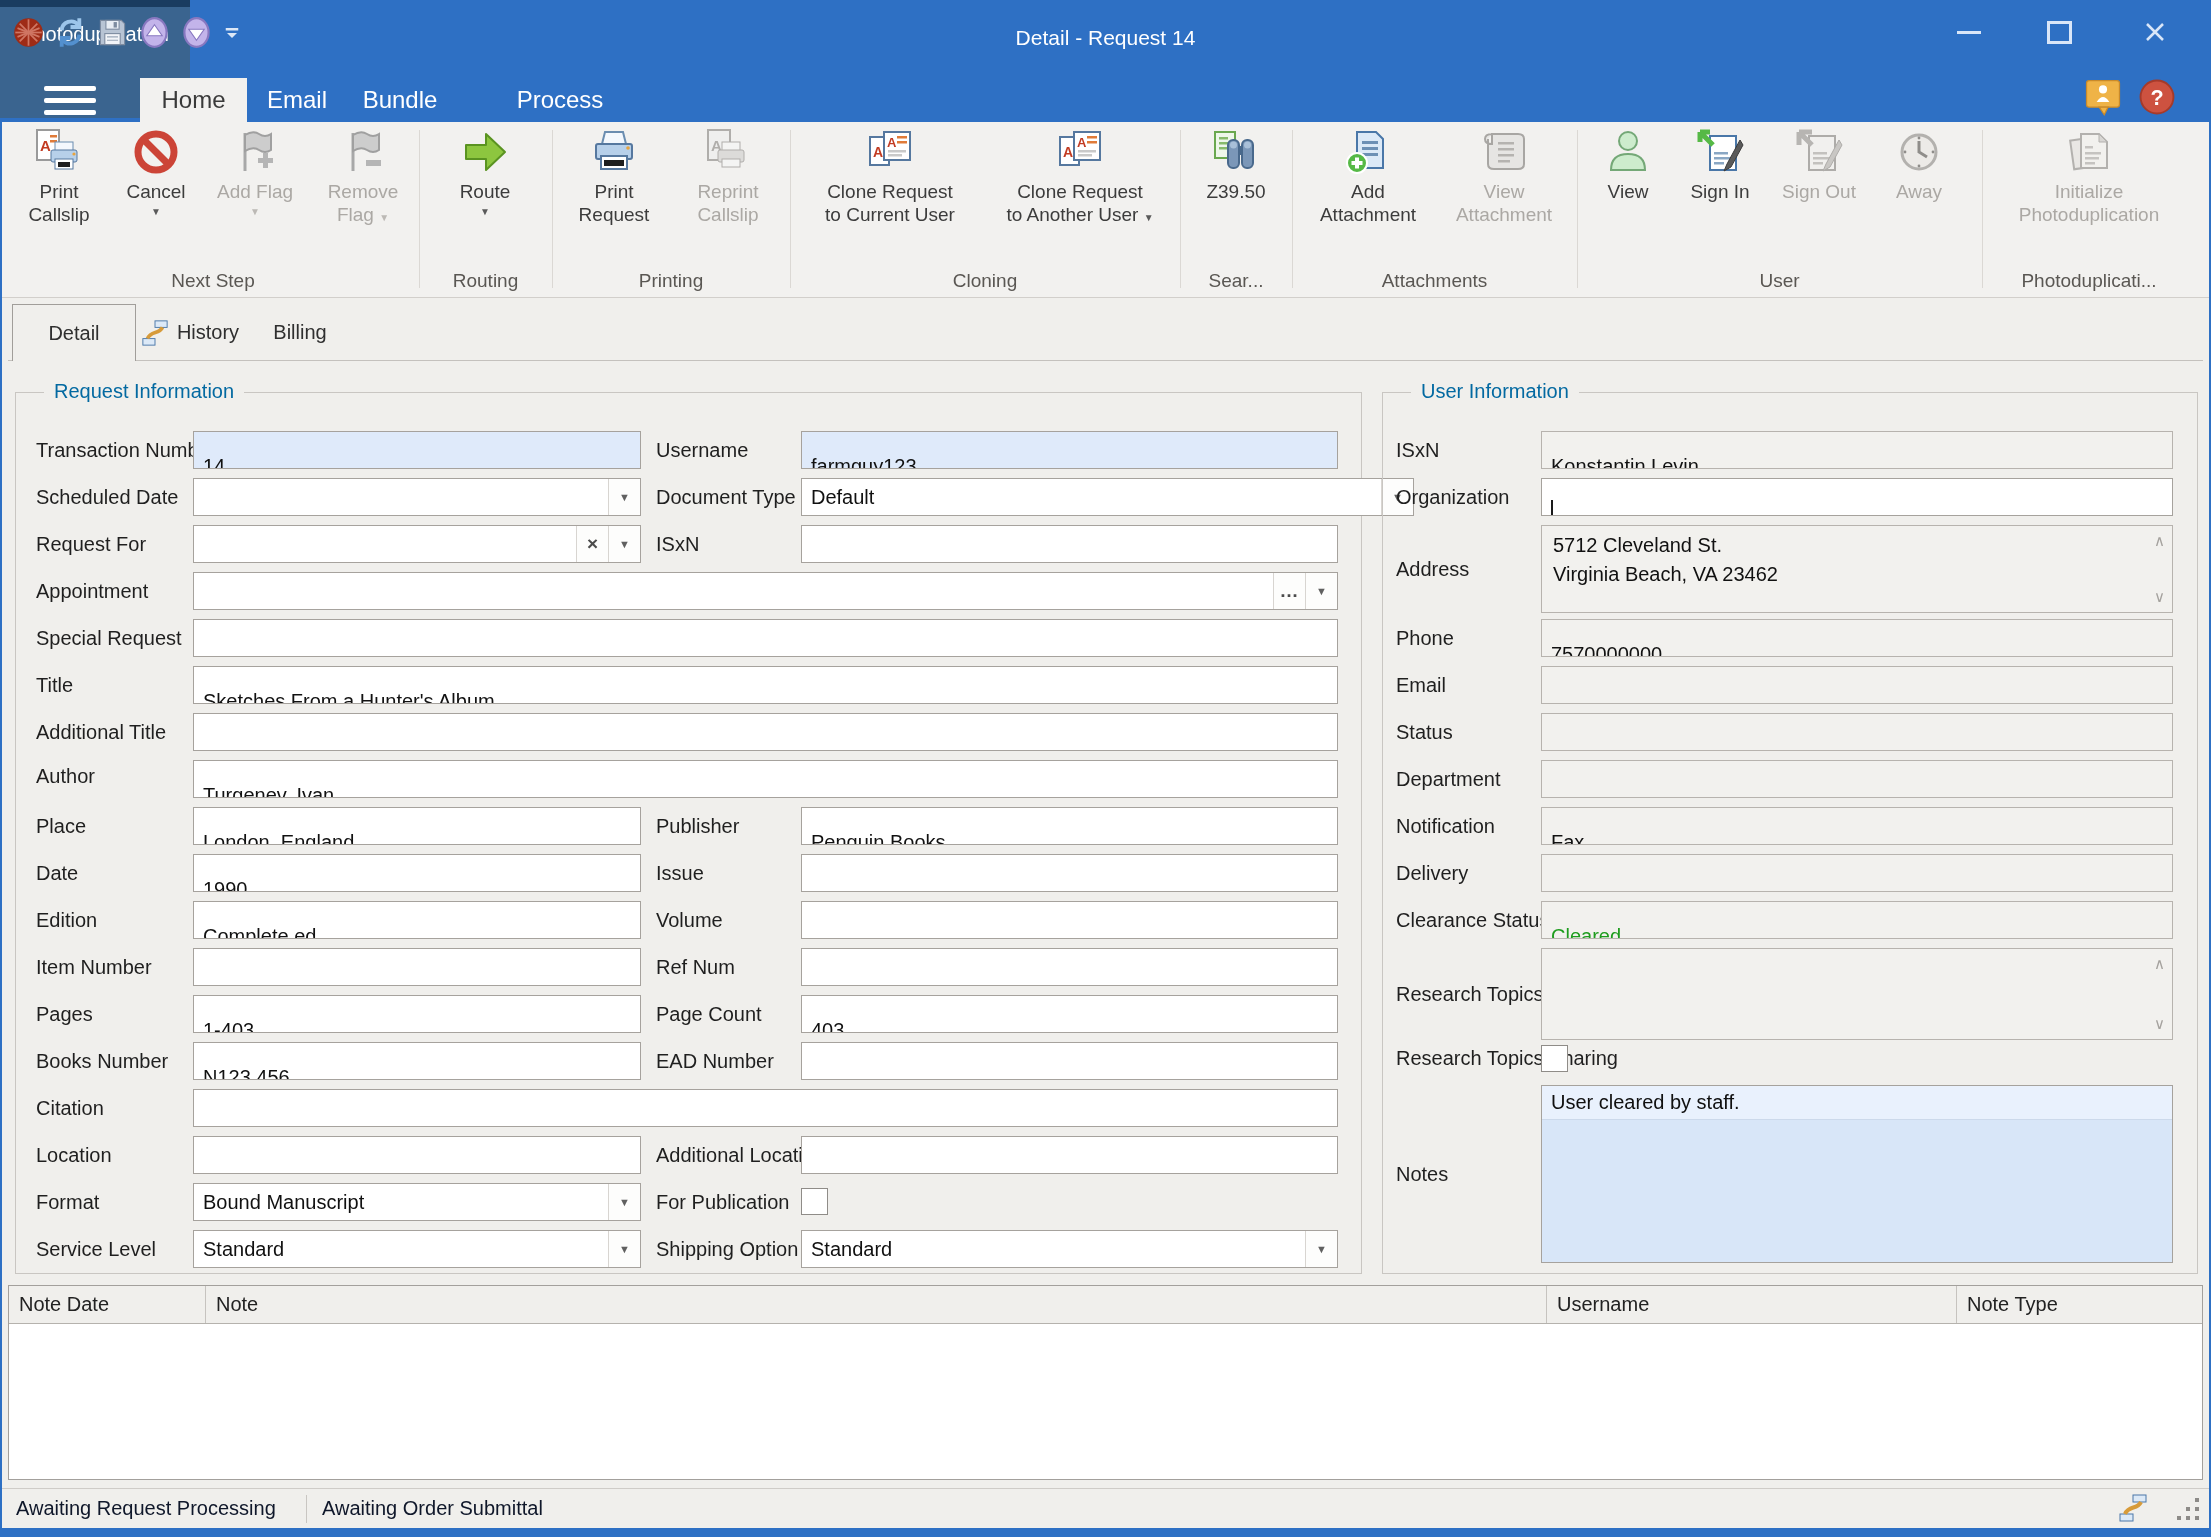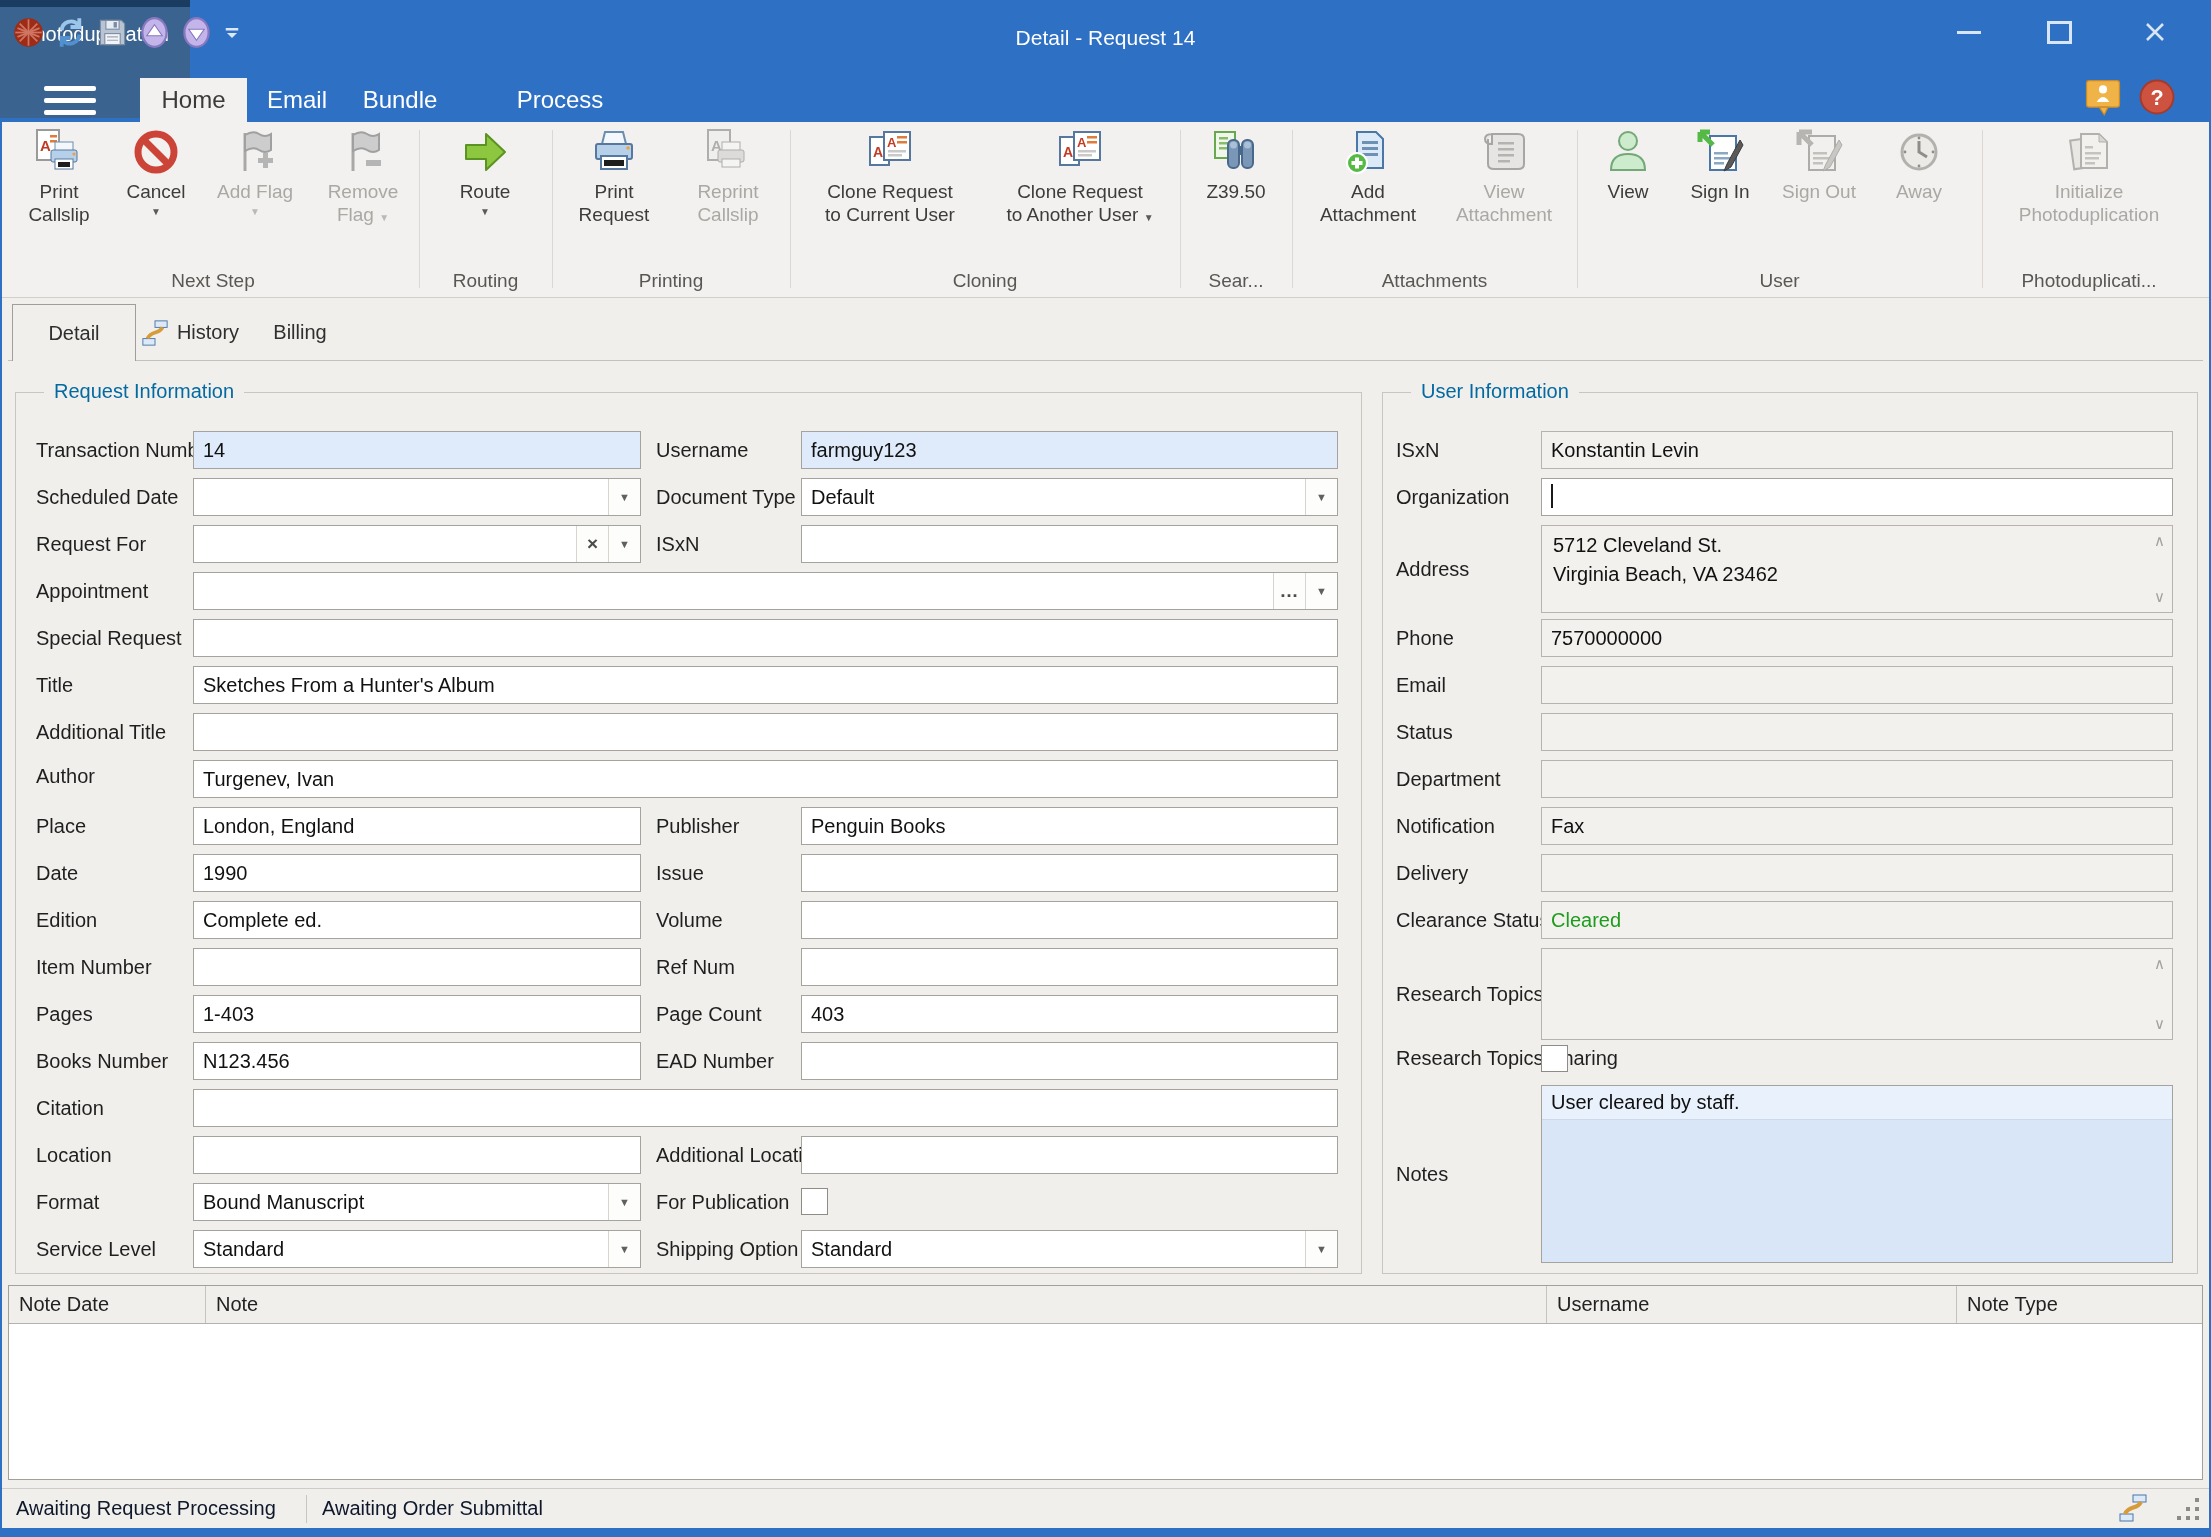--- a/index.html
+++ b/index.html
@@ -31,21 +31,21 @@
   .rglabel{position:absolute;top:148px;font-size:19px;color:#5a5753;text-align:center;white-space:nowrap}
   .rsep{position:absolute;top:8px;height:158px;width:1px;background:#dbd8d4}
   
   .pane-line{left:8px;top:360px;width:2195px;height:1px;background:#c4c1bd}
   .ptab{position:absolute;top:304px;height:57px;display:flex;align-items:center;justify-content:center;font-size:20px;color:#2f2f2f;gap:8px}
   .ptab.active{background:#f0efec;border:1px solid #a19e9a;border-bottom:none;box-sizing:border-box;z-index:2}
   
   .gbox{position:absolute;border:1px solid #c9c6c2}
   .leg{position:absolute;top:-13px;left:28px;background:#f0efec;padding:0 10px;font-size:20px;color:#0369a1;white-space:nowrap}
   .lab{position:absolute;font-size:20px;color:#1f1f1f;line-height:38px;white-space:nowrap}
-  .txt{position:absolute;height:38px;box-sizing:border-box;background:#fff;border:1px solid #a6a29d;font-size:20px;line-height:36px;padding:0 9px;color:#111;overflow:hidden;white-space:nowrap}
+  .txt{position:absolute;height:38px;box-sizing:border-box;background:#fff;border:1px solid #a6a29d;font-size:20px;line-height:36px;padding:16px 9px;color:#111;overflow:hidden;white-space:nowrap}
   .ro{background:#dfeafa}
   .gry{background:#f2f1ee;border-color:#b7b3ae}
   .combo{position:absolute;height:38px;box-sizing:border-box;display:flex;background:#fff;border:1px solid #a6a29d}
   .combo .cv{flex:1;font-size:20px;line-height:36px;padding:0 9px;color:#111;overflow:hidden;white-space:nowrap}
   .combo .cb{width:31px;border-left:1px solid #d8d5d1;display:flex;align-items:center;justify-content:center;font-size:11px;color:#606060;background:#fdfdfc}
   .combo .cbx{font-size:19px;font-weight:bold;color:#4c4c4c}
   .combo .cbe{font-size:19px;font-weight:bold;color:#4c4c4c;letter-spacing:1px}
   .area{position:absolute;box-sizing:border-box;background:#f2f1ee;border:1px solid #b7b3ae;padding:5px 11px;font-size:20px;line-height:29px;color:#111}
   .sc{position:absolute;right:7px;font-size:15px;color:#a5a29e;line-height:14px}
   .chk{position:absolute;width:27px;height:27px;background:#fff;border:1px solid #8f8c88;box-sizing:border-box}
@@ -407,21 +407,21 @@
   <div class="txt ro" style="left:177px;top:38px;width:448px">14</div>
   <div class="lab" style="left:640px;top:38px">Username</div>
   <div class="txt ro" style="left:785px;top:38px;width:537px">farmguy123</div>
 
   <div class="lab" style="left:20px;top:85px">Scheduled Date</div>
   <div class="combo" style="left:177px;top:85px;width:448px">
     <span class="cv"></span>
       <span class="cb">▼</span>
   </div>
   <div class="lab" style="left:640px;top:85px">Document Type</div>
-  <div class="combo" style="left:785px;top:85px;width:537px">
+  <div class="combo" style="left:785px;top:85px;width:613px">
     <span class="cv">Default</span>
       <span class="cb">▼</span>
   </div>
 
   <div class="lab" style="left:20px;top:132px">Request For</div>
   <div class="combo" style="left:177px;top:132px;width:448px">
     <span class="cv"></span>
       <span class="cb cbx">×</span>
       <span class="cb">▼</span>
   </div>

